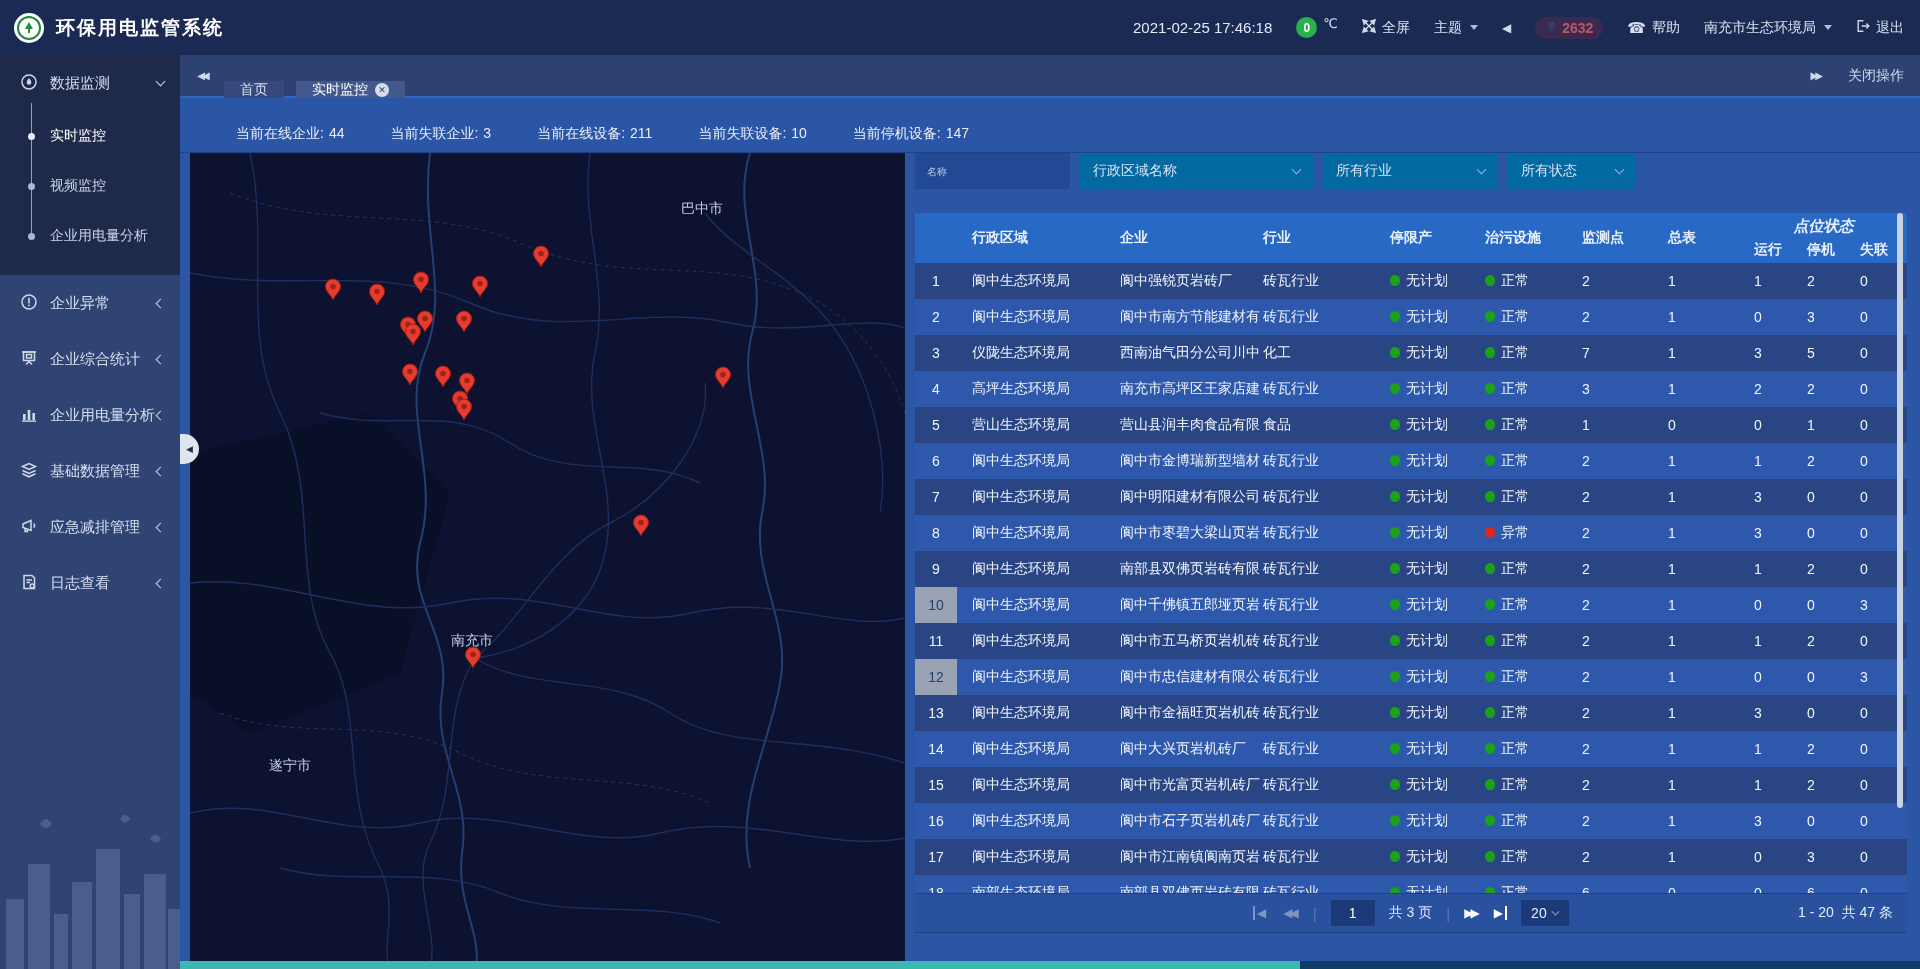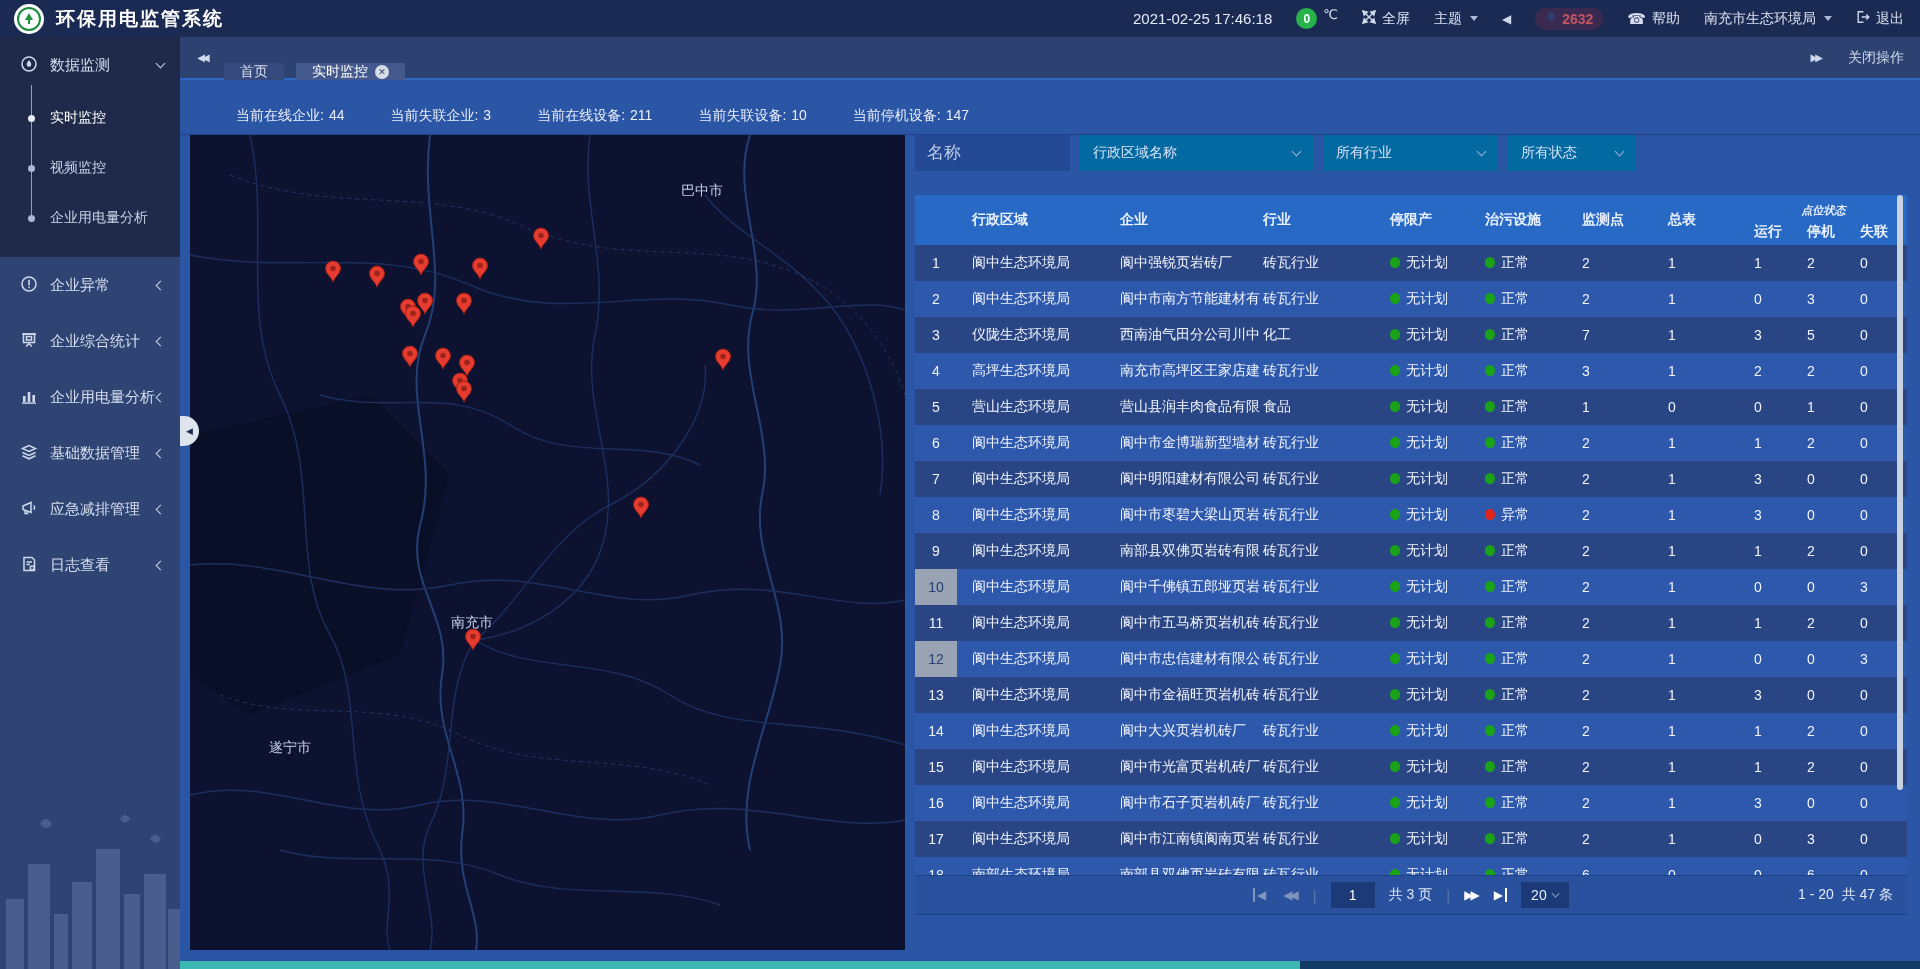--- a/index.html
+++ b/index.html
@@ -1,21 +1,21 @@
 <!DOCTYPE html>
 <html><head>
 <meta charset="utf-8">
 <style>
   * { margin:0; padding:0; box-sizing:border-box; }
   html,body { width:1920px; height:969px; overflow:hidden; background:#2b55a5;
               font-family:"Liberation Sans","DejaVu Sans",sans-serif; }
   .app { width:100%; height:100%; display:flex; flex-direction:column; }
 
   
-  .topbar { height:37px; background:#1b2a52; display:flex; align-items:center; padding:0 16px 0 14px; flex:none; }
+  .topbar { height:55px; background:#1b2a52; display:flex; align-items:center; padding:0 16px 0 14px; flex:none; }
   .logo { width:30px; height:30px; border-radius:50%; background:#fff; display:flex; align-items:center; justify-content:center; flex:none; }
   .logo-inner { width:24px; height:24px; border-radius:50%; border:2px solid #1c8c3c; display:flex; align-items:center; justify-content:center; }
   .app-title { color:#fff; font-size:19px; font-weight:bold; letter-spacing:2px; margin-left:12px; }
   .tb-right { margin-left:auto; display:flex; align-items:center; gap:24px; color:#d9e2f2; font-size:14px; }
   .tb-item { display:flex; align-items:center; gap:6px; white-space:nowrap; }
   .datetime { font-size:15px; color:#e3eaf8; }
   .temp-circle { width:21px; height:21px; border-radius:50%; background:#27b24b; color:#fff; font-size:12px; font-weight:bold; display:flex; align-items:center; justify-content:center; }
   .temp-unit { font-size:13px; margin-top:-8px; }
   .caret-down { width:0; height:0; border-left:4px solid transparent; border-right:4px solid transparent; border-top:5px solid #aebbda; margin-left:2px; }
   .mute-glyph { font-size:12px; color:#cfd9ec; }
@@ -57,29 +57,29 @@
   .stat { display:flex; gap:5px; white-space:nowrap; }
 
   .body-row { flex:1; display:flex; padding-left:10px; min-height:0; }
   
   .map { width:715px; height:815px; background:#0c1230; position:relative; flex:none; overflow:hidden; }
   .map svg { display:block; }
   
   .panel { width:992px; margin-left:10px; flex:none; display:flex; flex-direction:column; position:relative;
            --cols:42px 150px 153px 117px 95px 95px 85px 90px 50px 55px 58px; }
   .filters { height:36px; flex:none; display:flex; gap:10px; margin-bottom:24px; font-size:14px; }
-  .f-input { width:155px; background:#234994; border:none; outline:none; color:#d7e2f7; padding:0 12px; font-size:17px; font-family:inherit; }
+  .f-input { width:155px; background:#234994; border:none; outline:none; color:#d7e2f7; padding:0 12px; font-size:10px; font-family:inherit; }
   .f-input::placeholder { color:#bccbe8; }
   .f-select { display:flex; align-items:center; justify-content:space-between; padding:0 13px; background:#0369a1; color:#d7e2f7; cursor:pointer; }
   .s-chev { width:7px; height:7px; border-right:1.7px solid #9db1d9; border-bottom:1.7px solid #9db1d9; transform:rotate(45deg); margin-top:-4px; }
 
   .thead { height:50px; flex:none; background:#2969c6; display:grid; grid-template-columns:var(--cols);
            grid-template-rows:24px 26px; color:#e9f1ff; font-weight:bold; font-size:14px; }
   .h { grid-row:1/3; display:flex; align-items:center; white-space:nowrap; }
-  .h-group { grid-column:9/12; grid-row:1; display:flex; align-items:flex-end; justify-content:center; font-style:italic; font-size:11px; padding-bottom:1px; }
+  .h-group { grid-column:9/12; grid-row:1; display:flex; align-items:flex-end; justify-content:center; font-style:italic; font-size:15px; padding-bottom:1px; }
   .h-sub { grid-row:2; display:flex; align-items:center; white-space:nowrap; }
 
   .tbody { height:630px; flex:none; overflow:hidden; }
   .tr { height:36px; display:grid; grid-template-columns:var(--cols); align-items:center; font-size:14px; color:#f0f5fe; cursor:pointer; }
   .tr:nth-child(odd)  { background:#2a4583; }
   .tr:nth-child(even) { background:#2e58ab; }
   .td { white-space:nowrap; overflow:hidden; }
   .c1 { height:100%; display:flex; align-items:center; justify-content:center; }
   .c1.hl { background:#9aa3b4; color:#26406f; }
   .c2{padding-left:15px}.c3{padding-left:13px}.c4{padding-left:3px}.c5{padding-left:13px}.c6{padding-left:13px}

